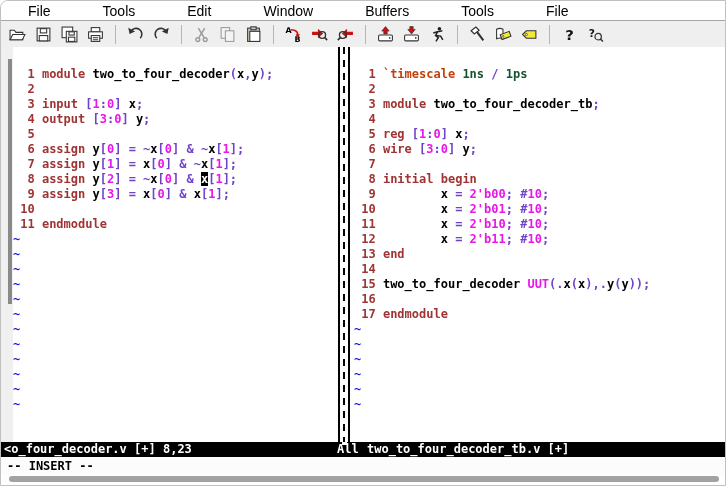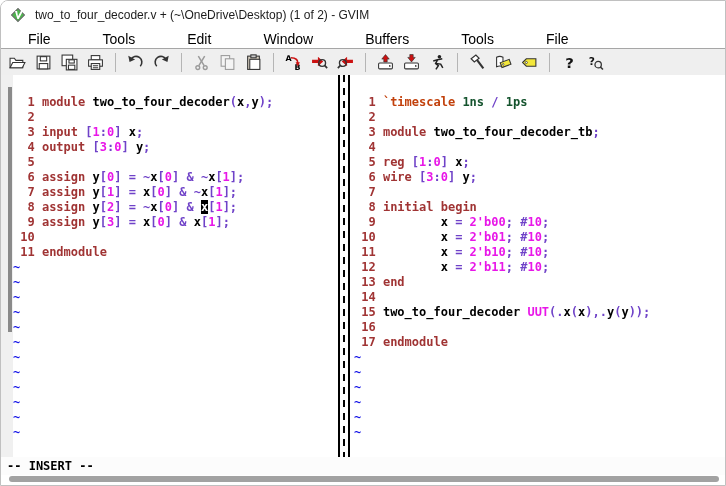--- a/index.html
+++ b/index.html
@@ -45,29 +45,20 @@
            font-family:"DejaVu Sans Mono",monospace;font-size:12px;font-weight:bold;color:#000;white-space:pre;}
   .bottomedge{height:10px;flex:0 0 10px;background:#fff;position:relative;}
   .bottom-bar{position:absolute;left:8px;right:6px;top:1px;height:6px;background:#a2a2a2;border-radius:3px;}
   svg text{font-family:"DejaVu Sans",sans-serif;}
 </style>
 </head>
 <body>
 
 <div class="window">
 
-  <div class="titlebar">
-    <span style="display:flex;">
-      <svg width="16" height="16" viewBox="0 0 16 16">
-        <rect x="3.4" y="3.4" width="9.2" height="9.2" transform="rotate(45 8 8)" fill="#4db34d" stroke="#666" stroke-width="1"></rect>
-        <path d="M5 4 h2.1 l0.9 5.3 L10.9 4 H13 L8.7 12 H7.3 Z" fill="#fff"></path>
-      </svg>
-    </span>
-    <span class="title-text">two_to_four_decoder.v + (~\OneDrive\Desktop) (1 of 2) - GVIM</span>
-  </div>
 
   <div class="menubar">
     <span class="menu-item">File</span>
     <span class="menu-item">Tools</span>
     <span class="menu-item">Edit</span>
     <span class="menu-item">Window</span>
     <span class="menu-item">Buffers</span>
     <span class="menu-item">Tools</span>
     <span class="menu-item">File</span>
   </div>
@@ -221,20 +212,26 @@
 
   <div class="editor">
     <div class="vscroll">
       <div class="vthumb"></div>
     </div>
     <div class="code pane-left"><div class="crow"><span class="lnum">  1 </span><span class="tk-k">module</span><span class="tk-i"> two_to_four_decoder</span><span class="tk-o">(</span><span class="tk-i">x</span><span class="tk-o">,</span><span class="tk-i">y</span><span class="tk-o">);</span></div><div class="crow"><span class="lnum">  2 </span></div><div class="crow"><span class="lnum">  3 </span><span class="tk-k">input</span><span class="tk-o"> [</span><span class="tk-n">1</span><span class="tk-o">:</span><span class="tk-n">0</span><span class="tk-o">]</span><span class="tk-i"> x</span><span class="tk-o">;</span></div><div class="crow"><span class="lnum">  4 </span><span class="tk-k">output</span><span class="tk-o"> [</span><span class="tk-n">3</span><span class="tk-o">:</span><span class="tk-n">0</span><span class="tk-o">]</span><span class="tk-i"> y</span><span class="tk-o">;</span></div><div class="crow"><span class="lnum">  5 </span></div><div class="crow"><span class="lnum">  6 </span><span class="tk-k">assign</span><span class="tk-i"> y</span><span class="tk-o">[</span><span class="tk-n">0</span><span class="tk-o">] = ~</span><span class="tk-i">x</span><span class="tk-o">[</span><span class="tk-n">0</span><span class="tk-o">] &amp; ~</span><span class="tk-i">x</span><span class="tk-o">[</span><span class="tk-n">1</span><span class="tk-o">];</span></div><div class="crow"><span class="lnum">  7 </span><span class="tk-k">assign</span><span class="tk-i"> y</span><span class="tk-o">[</span><span class="tk-n">1</span><span class="tk-o">] = </span><span class="tk-i">x</span><span class="tk-o">[</span><span class="tk-n">0</span><span class="tk-o">] &amp; ~</span><span class="tk-i">x</span><span class="tk-o">[</span><span class="tk-n">1</span><span class="tk-o">];</span></div><div class="crow"><span class="lnum">  8 </span><span class="tk-k">assign</span><span class="tk-i"> y</span><span class="tk-o">[</span><span class="tk-n">2</span><span class="tk-o">] = ~</span><span class="tk-i">x</span><span class="tk-o">[</span><span class="tk-n">0</span><span class="tk-o">] &amp; </span><span class="tk-c">x</span><span class="tk-o">[</span><span class="tk-n">1</span><span class="tk-o">];</span></div><div class="crow"><span class="lnum">  9 </span><span class="tk-k">assign</span><span class="tk-i"> y</span><span class="tk-o">[</span><span class="tk-n">3</span><span class="tk-o">] = </span><span class="tk-i">x</span><span class="tk-o">[</span><span class="tk-n">0</span><span class="tk-o">] &amp; </span><span class="tk-i">x</span><span class="tk-o">[</span><span class="tk-n">1</span><span class="tk-o">];</span></div><div class="crow"><span class="lnum"> 10 </span></div><div class="crow"><span class="lnum"> 11 </span><span class="tk-k">endmodule</span></div><div class="crow"><span class="tilde">~</span></div><div class="crow"><span class="tilde">~</span></div><div class="crow"><span class="tilde">~</span></div><div class="crow"><span class="tilde">~</span></div><div class="crow"><span class="tilde">~</span></div><div class="crow"><span class="tilde">~</span></div><div class="crow"><span class="tilde">~</span></div><div class="crow"><span class="tilde">~</span></div><div class="crow"><span class="tilde">~</span></div><div class="crow"><span class="tilde">~</span></div><div class="crow"><span class="tilde">~</span></div><div class="crow"><span class="tilde">~</span></div></div>
     <div class="divider"></div>
     <div class="code pane-right"><div class="crow"><span class="lnum">  1 </span><span class="tk-d">`timescale</span><span class="tk-t"> 1ns</span><span class="tk-o"> / </span><span class="tk-t">1ps</span></div><div class="crow"><span class="lnum">  2 </span></div><div class="crow"><span class="lnum">  3 </span><span class="tk-k">module</span><span class="tk-i"> two_to_four_decoder_tb</span><span class="tk-o">;</span></div><div class="crow"><span class="lnum">  4 </span></div><div class="crow"><span class="lnum">  5 </span><span class="tk-k">reg</span><span class="tk-o"> [</span><span class="tk-n">1</span><span class="tk-o">:</span><span class="tk-n">0</span><span class="tk-o">]</span><span class="tk-i"> x</span><span class="tk-o">;</span></div><div class="crow"><span class="lnum">  6 </span><span class="tk-k">wire</span><span class="tk-o"> [</span><span class="tk-n">3</span><span class="tk-o">:</span><span class="tk-n">0</span><span class="tk-o">]</span><span class="tk-i"> y</span><span class="tk-o">;</span></div><div class="crow"><span class="lnum">  7 </span></div><div class="crow"><span class="lnum">  8 </span><span class="tk-k">initial begin</span></div><div class="crow"><span class="lnum">  9 </span><span class="tk-i">        x </span><span class="tk-o">= </span><span class="tk-n">2'b00</span><span class="tk-o">; #</span><span class="tk-n">10</span><span class="tk-o">;</span></div><div class="crow"><span class="lnum"> 10 </span><span class="tk-i">        x </span><span class="tk-o">= </span><span class="tk-n">2'b01</span><span class="tk-o">; #</span><span class="tk-n">10</span><span class="tk-o">;</span></div><div class="crow"><span class="lnum"> 11 </span><span class="tk-i">        x </span><span class="tk-o">= </span><span class="tk-n">2'b10</span><span class="tk-o">; #</span><span class="tk-n">10</span><span class="tk-o">;</span></div><div class="crow"><span class="lnum"> 12 </span><span class="tk-i">        x </span><span class="tk-o">= </span><span class="tk-n">2'b11</span><span class="tk-o">; #</span><span class="tk-n">10</span><span class="tk-o">;</span></div><div class="crow"><span class="lnum"> 13 </span><span class="tk-k">end</span></div><div class="crow"><span class="lnum"> 14 </span></div><div class="crow"><span class="lnum"> 15 </span><span class="tk-i">two_to_four_decoder </span><span class="tk-n">UUT</span><span class="tk-o">(.</span><span class="tk-i">x</span><span class="tk-o">(</span><span class="tk-i">x</span><span class="tk-o">),.</span><span class="tk-i">y</span><span class="tk-o">(</span><span class="tk-i">y</span><span class="tk-o">));</span></div><div class="crow"><span class="lnum"> 16 </span></div><div class="crow"><span class="lnum"> 17 </span><span class="tk-k">endmodule</span></div><div class="crow"><span class="tilde">~</span></div><div class="crow"><span class="tilde">~</span></div><div class="crow"><span class="tilde">~</span></div><div class="crow"><span class="tilde">~</span></div><div class="crow"><span class="tilde">~</span></div><div class="crow"><span class="tilde">~</span></div></div>
   </div>
 
+  <div class="statusbar">
+    <span class="sb-notch"></span>
+    <span class="sb-left">&lt;o_four_decoder.v [+] 8,23</span>
+    <span class="sb-all">All</span>
+    <span class="sb-right">two_to_four_decoder_tb.v [+]</span>
+  </div>
 
   <div class="cmdline">
     <span>-- INSERT --</span>
   </div>
 
   <div class="bottomedge">
     <div class="bottom-bar"></div>
   </div>
 
 </div>

